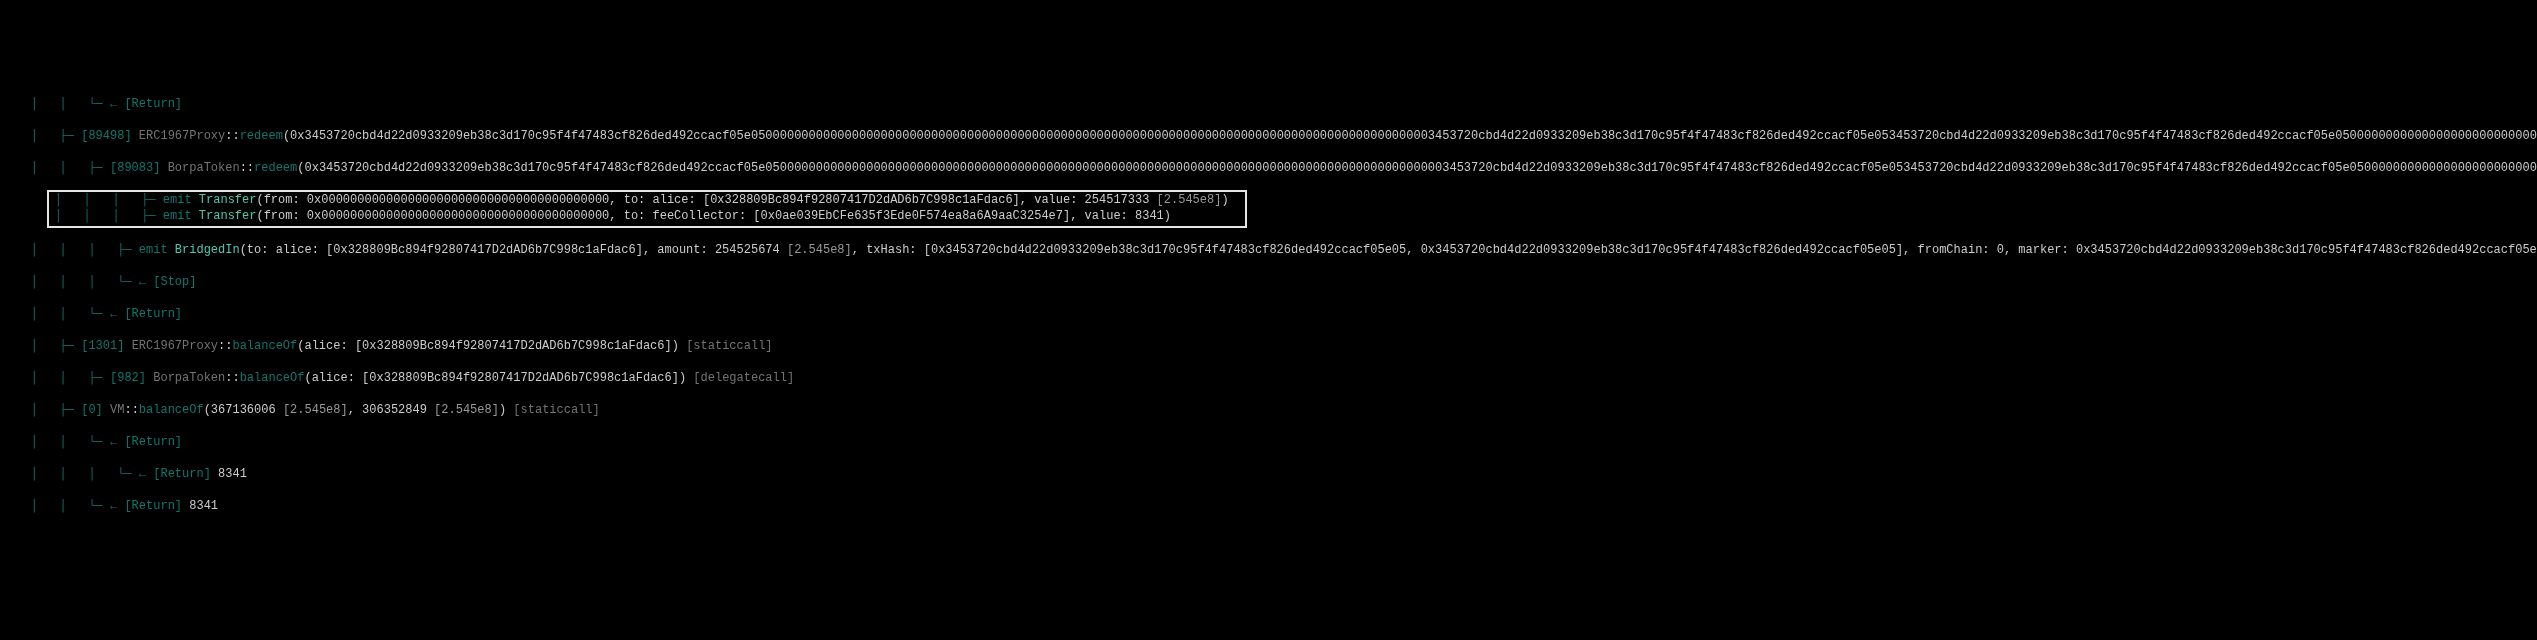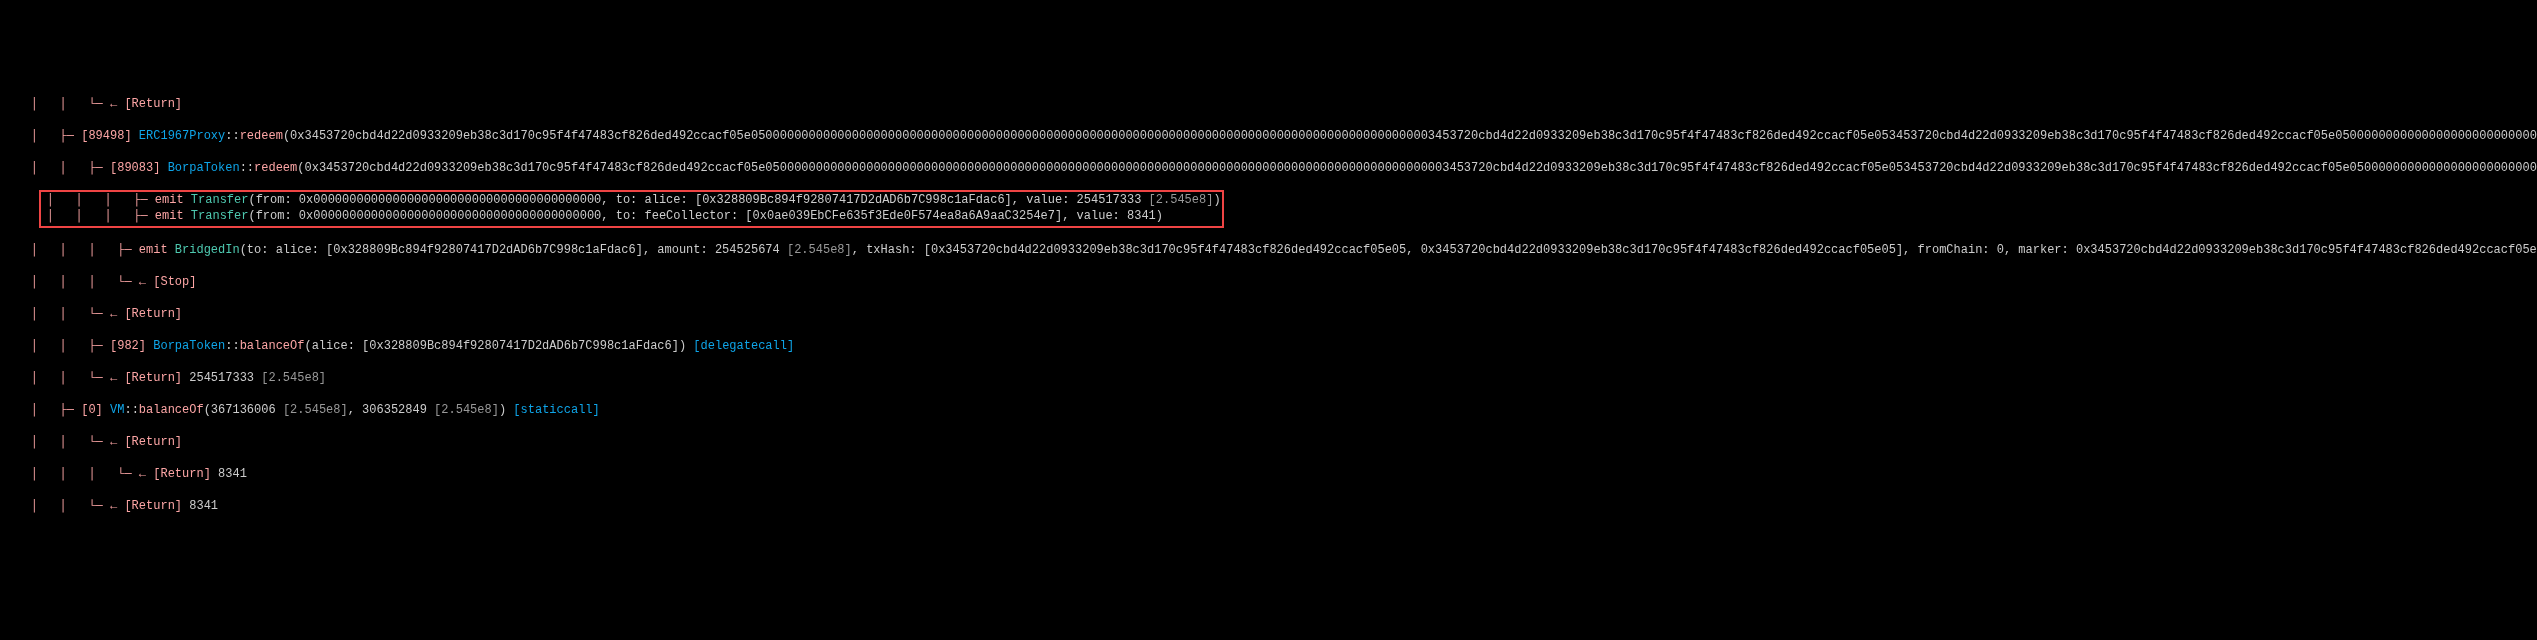--- a/index.html
+++ b/index.html
@@ -1,40 +1,40 @@
 <!DOCTYPE html>
 <html><head>
 <meta charset="utf-8">
 <style>
   html,body{margin:0;padding:0;background:#000;color:#ccc;font-family:Consolas,'Courier New',monospace;font-size:12px;line-height:16px;white-space:pre;overflow:hidden;width:2537px;height:640px}
   .term{padding:0 2px}
-  .g{color:#fca5a5}
-  .y{color:#0ea5e9}
+  .g{color:#0f766e}
+  .y{color:#737373}
   .cy{color:#4ec9b0}
   .gr{color:#999}
   .w{color:#ccc}
-  .hl{border:2px solid #ef4444;display:inline-block;padding:0 1px 2px 6px;margin:-2px 8px}
+  .hl{border:2px solid #e5e5e5;display:inline-block;padding:0 16px 2px 6px;margin:-2px 16px}
   .row{display:block}
 </style>
 </head>
 <body>
 <div class="term">
 
 
 
 <span class="row"><span class="g">    │   │   └─ ← [Return]</span></span>
 <span class="row"><span class="g">    │   ├─ [89498] </span><span class="y">ERC1967Proxy</span><span class="w">::</span><span class="g">redeem</span><span class="w">(0x3453720cbd4d22d0933209eb38c3d170c95f4f47483cf826ded492ccacf05e05000000000000000000000000000000000000000000000000000000000000000000000000000000000000000000003453720cbd4d22d0933209eb38c3d170c95f4f47483cf826ded492ccacf05e053453720cbd4d22d0933209eb38c3d170c95f4f47483cf826ded492ccacf05e0500000000000000000000000000000000000000000000000000000000000000000000000000000000000000000000000000000000000000000000000000000000000000000000000000000000000000000000000000000000f2bc0ea0000000000000000000000000000000000000000000000000000000002093453720cbd4d22d0933209eb38c3d170c95f4f47483cf826ded492ccacf05e053453720cbd4d22d0933209eb38c3d170c95f4f47483cf826ded492ccacf05e0500000000000000000000000000000000000000000000000000000000000000000000003453720cbd4d22d0933209eb38c3d170c95f4f47483cf826ded492ccacf05e05000000000000000000000000000000000000000000000000000000000000000000000000000000000000000000000000000000000000000000000000328809bc894f92807417d2dad6b7c998c1afdac6)</span></span>
 <span class="row"><span class="g">    │   │   ├─ [89083] </span><span class="y">BorpaToken</span><span class="w">::</span><span class="g">redeem</span><span class="w">(0x3453720cbd4d22d0933209eb38c3d170c95f4f47483cf826ded492ccacf05e05000000000000000000000000000000000000000000000000000000000000000000000000000000000000000000003453720cbd4d22d0933209eb38c3d170c95f4f47483cf826ded492ccacf05e053453720cbd4d22d0933209eb38c3d170c95f4f47483cf826ded492ccacf05e0500000000000000000000000000000000000000000000000000000000000000000000000000000000000000000000000000000000000000000000000000000000000000000000000000000000000000000000000000000000f2bc0ea0000000000000000000000000000000000000000000000000000000002093453720cbd4d22d0933209eb38c3d170c95f4f47483cf826ded492ccacf05e053453720cbd4d22d0933209eb38c3d170c95f4f47483cf826ded492ccacf05e0500000000000000000000000000000000000000000000000000000000000000000000003453720cbd4d22d0933209eb38c3d170c95f4f47483cf826ded492ccacf05e05000000000000000000000000000000000000000000000000000000000000000000000000000000000000000000000000000000000000000000000000328809bc894f92807417d2dad6b7c998c1afdac6) </span></span>
 <span class="row">    <span class="hl"><span class="g">│   │   │   ├─ emit </span><span class="cy">Transfer</span><span class="w">(from: 0x0000000000000000000000000000000000000000, to: alice: [0x328809Bc894f92807417D2dAD6b7C998c1aFdac6], value: 254517333 </span><span class="gr">[2.545e8]</span><span class="w">)</span>
 <span class="g">│   │   │   ├─ emit </span><span class="cy">Transfer</span><span class="w">(from: 0x0000000000000000000000000000000000000000, to: feeCollector: [0x0ae039EbCFe635f3Ede0F574ea8a6A9aaC3254e7], value: 8341)</span></span></span>
 <span class="row"><span class="g">    │   │   │   ├─ emit </span><span class="cy">BridgedIn</span><span class="w">(to: alice: [0x328809Bc894f92807417D2dAD6b7C998c1aFdac6], amount: 254525674 </span><span class="gr">[2.545e8]</span><span class="w">, txHash: [0x3453720cbd4d22d0933209eb38c3d170c95f4f47483cf826ded492ccacf05e05, 0x3453720cbd4d22d0933209eb38c3d170c95f4f47483cf826ded492ccacf05e05], fromChain: 0, marker: 0x3453720cbd4d22d0933209eb38c3d170c95f4f47483cf826ded492ccacf05e05)</span></span>
 <span class="row"><span class="g">    │   │   │   └─ ← [Stop]</span></span>
 <span class="row"><span class="g">    │   │   └─ ← [Return]</span></span>
+<span class="row"><span class="g">    │   ├─ [1301] </span><span class="y">ERC1967Proxy</span><span class="w">::</span><span class="g">balanceOf</span><span class="w">(alice: [0x328809Bc894f92807417D2dAD6b7C998c1aFdac6]) </span><span class="y">[staticcall]</span></span>
 <span class="row"><span class="g">    │   │   ├─ [982] </span><span class="y">BorpaToken</span><span class="w">::</span><span class="g">balanceOf</span><span class="w">(alice: [0x328809Bc894f92807417D2dAD6b7C998c1aFdac6]) </span><span class="y">[delegatecall]</span></span>
-<span class="row"><span class="g">    │   │   └─ ← [Return] </span><span class="w">254517333 </span><span class="gr">[2.545e8]</span></span>
 <span class="row"><span class="g">    │   ├─ [0] </span><span class="y">VM</span><span class="w">::</span><span class="g">balanceOf</span><span class="w">(367136006 </span><span class="gr">[2.545e8]</span><span class="w">, 306352849 </span><span class="gr">[2.545e8]</span><span class="w">) </span><span class="y">[staticcall]</span></span>
 <span class="row"><span class="g">    │   │   └─ ← [Return]</span></span>
 <span class="row"><span class="g">    │   │   │   └─ ← [Return] </span><span class="w">8341</span></span>
 <span class="row"><span class="g">    │   │   └─ ← [Return] </span><span class="w">8341</span></span>
 
 
 
 
 <span class="row"></span>
 

